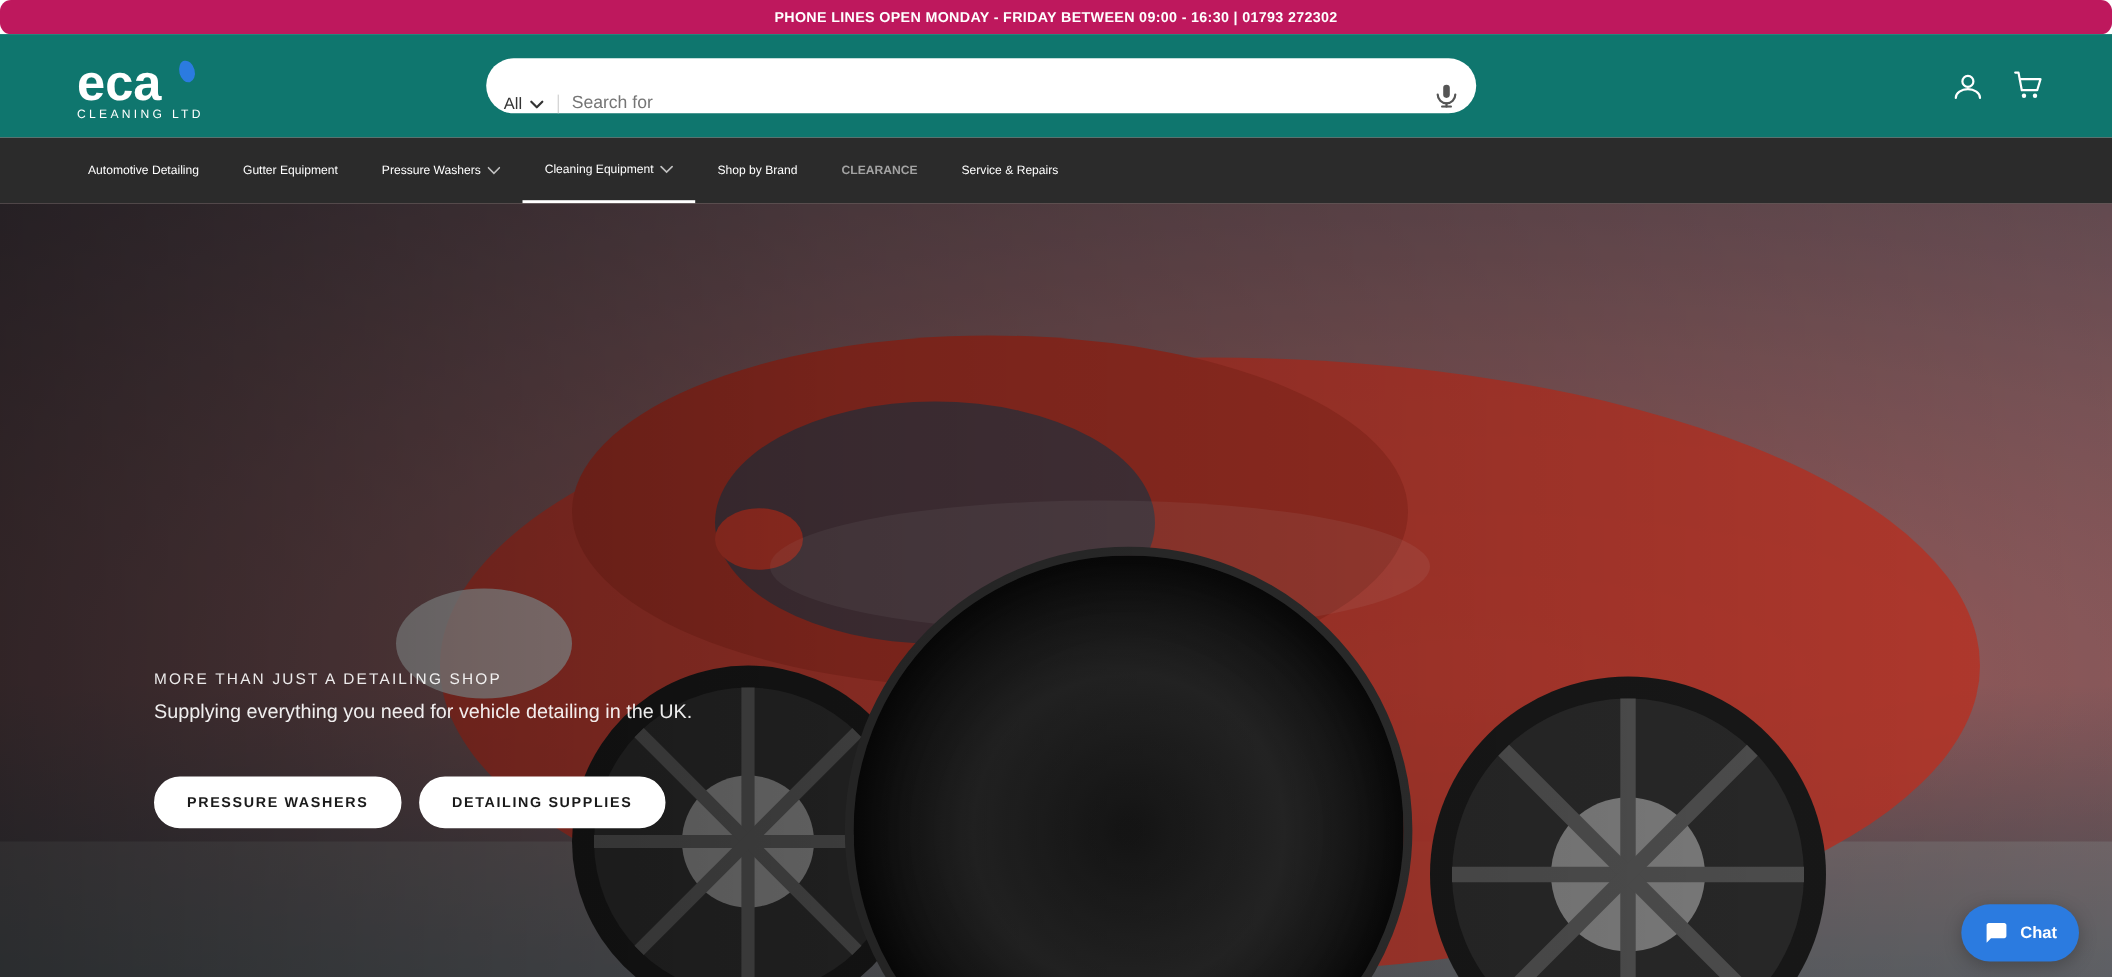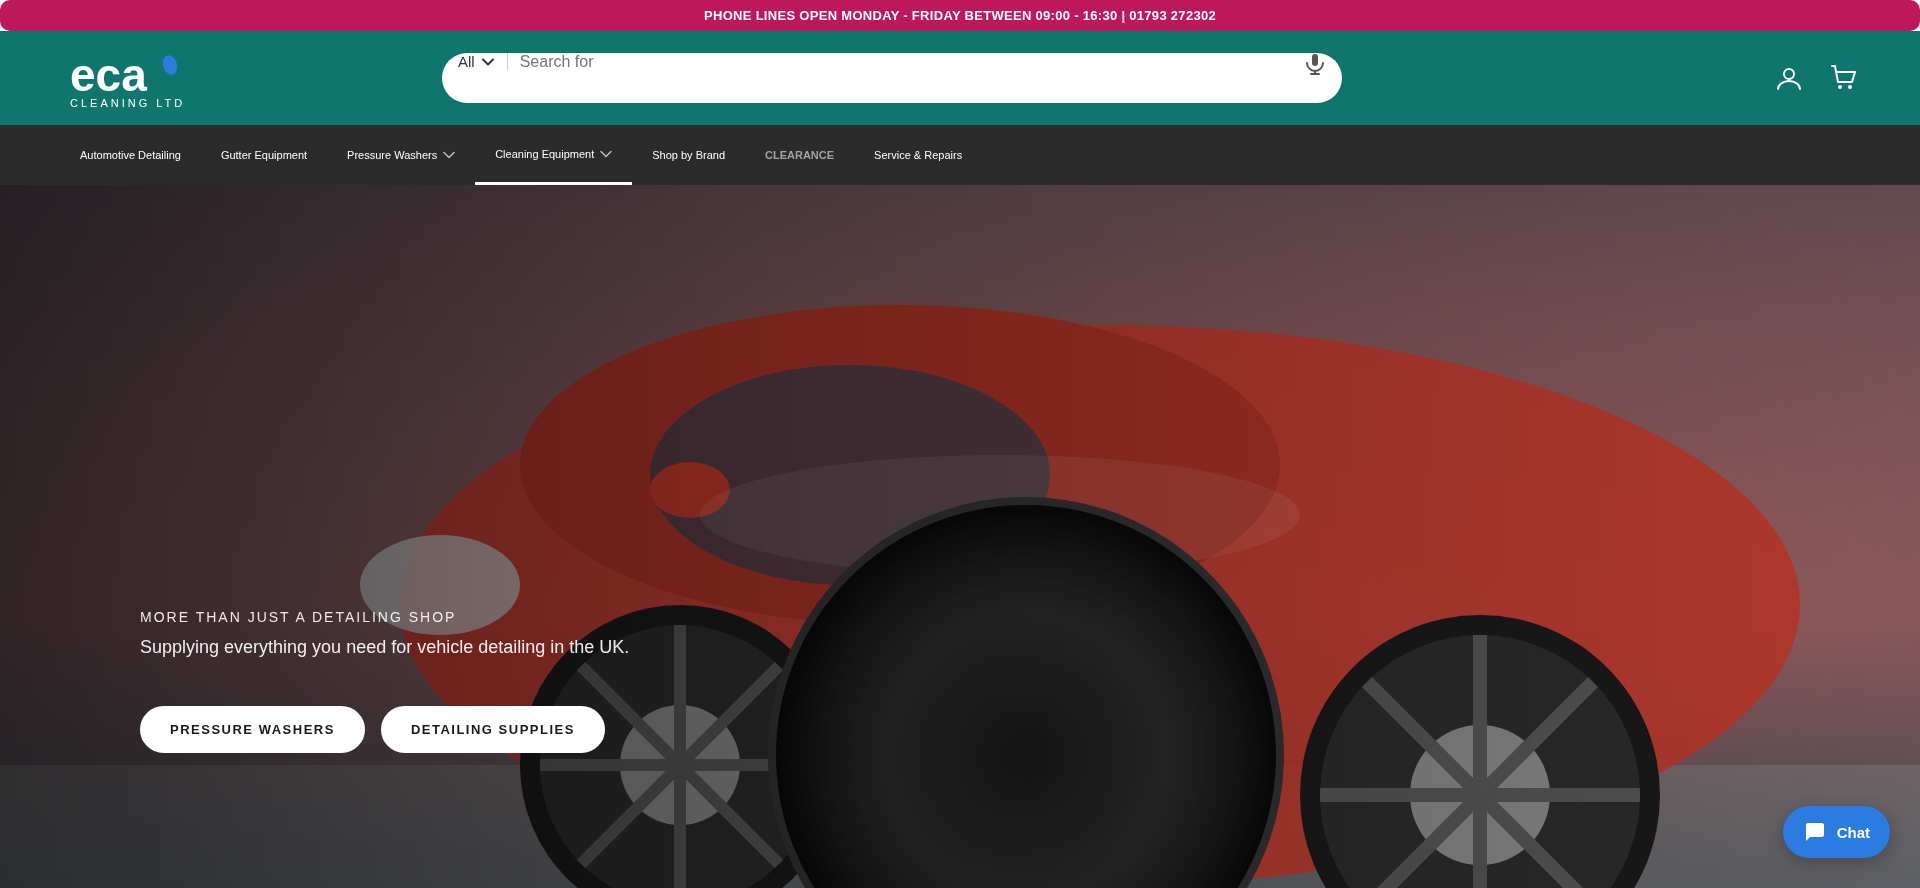--- a/index.html
+++ b/index.html
@@ -33,21 +33,21 @@
     }
 
     .logo-svg {
       width: 140px;
       height: 70px;
     }
 
     .search-area {
       flex: 1;
       display: flex;
-      align-items: flex-start;
+      align-items: flex-end;
       background: white;
       border-radius: 30px;
       padding: 0 16px;
       height: 50px;
       max-width: 900px;
       margin: 0 auto;
     }
 
     .search-dropdown {
       display: flex;
@@ -225,21 +225,21 @@
       cursor: pointer;
       border: 2px solid white;
       background: white;
       color: #1a1a1a;
       text-decoration: none;
     }
 
     
     .chat-button {
       position: fixed;
-      bottom: 30px;
+      bottom: 14px;
       right: 30px;
       background: #2b7be0;
       color: white;
       border-radius: 30px;
       padding: 14px 20px;
       display: flex;
       align-items: center;
       gap: 10px;
       cursor: pointer;
       font-size: 15px;

